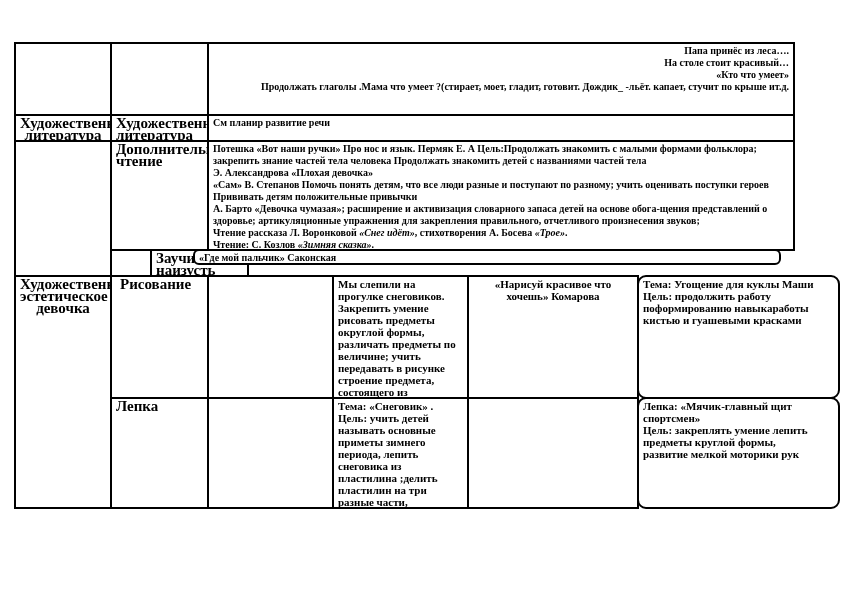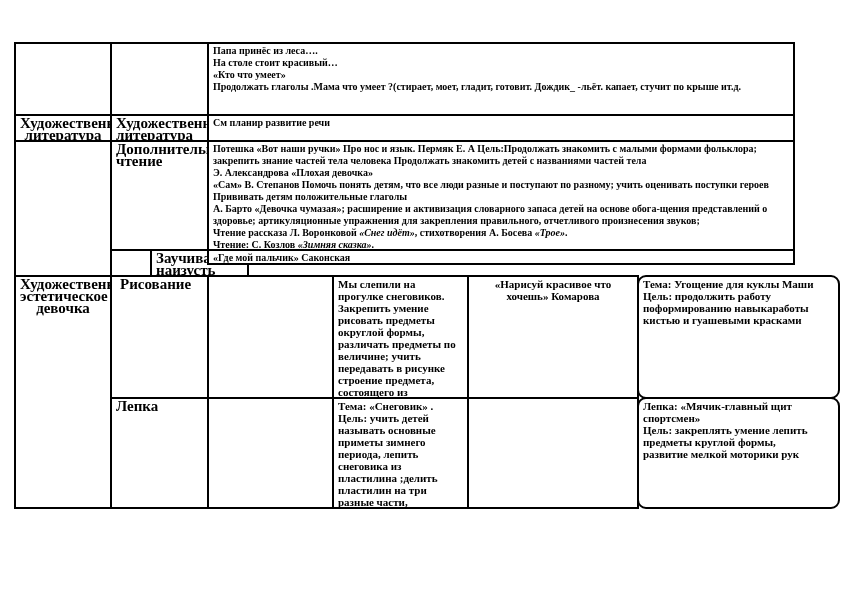--- a/index.html
+++ b/index.html
@@ -19,46 +19,46 @@
   .sz-l .ln, .sz-l{font-size:11px;}
   .center{text-align:center;}
   .it{font-style:italic;}
   .pad-r{padding-right:18px;border-radius:9px;}
 </style>
 </head>
 <body>
 
 <div class="cell" style="left:14px;top:42px;width:98px;height:74px;"></div>
 <div class="cell" style="left:110px;top:42px;width:99px;height:74px;"></div>
-<div class="cell sz-s" style="left:207px;top:42px;width:588px;height:92px;">
+<div class="cell sz-s" style="left:207px;top:42px;width:588px;height:92px;text-align:right;">
   <div class="ln">Папа принёс из леса….</div>
   <div class="ln">На столе стоит красивый…</div>
   <div class="ln">«Кто что умеет»</div>
   <div class="ln">Продолжать глаголы .Мама что умеет ?(стирает, моет, гладит, готовит. Дождик_ -льёт. капает, стучит по крыше ит.д.</div>
 </div>
 
 <div class="cell sz-m center" style="left:14px;top:114px;width:98px;height:28px;">Художественная литература</div>
 <div class="cell sz-m" style="left:110px;top:114px;width:99px;height:28px;">Художественная литература</div>
 <div class="cell sz-s" style="left:207px;top:114px;width:588px;height:35px;">См планир развитие речи</div>
 
 <div class="cell" style="left:14px;top:140px;width:98px;height:137px;"></div>
 
 <div class="cell sz-m" style="left:110px;top:140px;width:99px;height:111px;">Дополнительное чтение</div>
 <div class="cell sz-s" style="left:207px;top:140px;width:588px;height:111px;">
   <div class="ln">Потешка «Вот наши ручки» Про нос и язык. Пермяк Е. А Цель:Продолжать знакомить с малыми формами фольклора; закрепить знание частей тела человека Продолжать знакомить детей с названиями частей тела</div>
   <div class="ln">Э. Александрова «Плохая девочка»</div>
   <div class="ln">«Сам» В. Степанов Помочь понять детям, что все люди разные и поступают по разному; учить оценивать поступки героев</div>
-  <div class="ln">Прививать детям положительные глаголы</div>
+  <div class="ln">Прививать детям положительные привычки</div>
   <div class="ln">А. Барто «Девочка чумазая»; расширение и активизация словарного запаса детей на основе обога-щения представлений о здоровье; артикуляционные упражнения для закрепления правильного, отчетливого произнесения звуков;</div>
   <div class="ln"><span>Чтение рассказа Л. Воронковой </span><span class="it">«Снег идёт»</span><span>, стихотворения А. Босева </span><span class="it">«Трое»</span><span>.</span></div>
   <div class="ln"><span>Чтение: С. Козлов </span><span class="it">«Зимняя сказка»</span><span>.</span></div>
 </div>
 
 <div class="cell sz-m" style="left:110px;top:249px;width:99px;height:28px;margin-left:40px;">Заучивание наизусть</div>
-<div class="cell sz-s" style="left:207px;top:249px;width:588px;height:16px;">
+<div class="cell sz-s" style="left:193px;top:249px;width:588px;height:16px;border-radius:6px;">
   <div class="ln">«Где мой пальчик» Саконская</div>
   <div class="ln">С Маршак «Январь»</div>
 </div>
 
 <div class="cell sz-m center" style="left:14px;top:275px;width:98px;height:234px;">Художественно-эстетическое девочка</div>
 
 <div class="cell sz-m" style="left:110px;top:275px;width:99px;height:124px;padding-left:8px;">Рисование</div>
 <div class="cell" style="left:207px;top:275px;width:127px;height:124px;"></div>
 <div class="cell sz-l" style="left:332px;top:275px;width:137px;height:124px;">
   <div class="ln">Мы слепили на прогулке снеговиков.</div>

